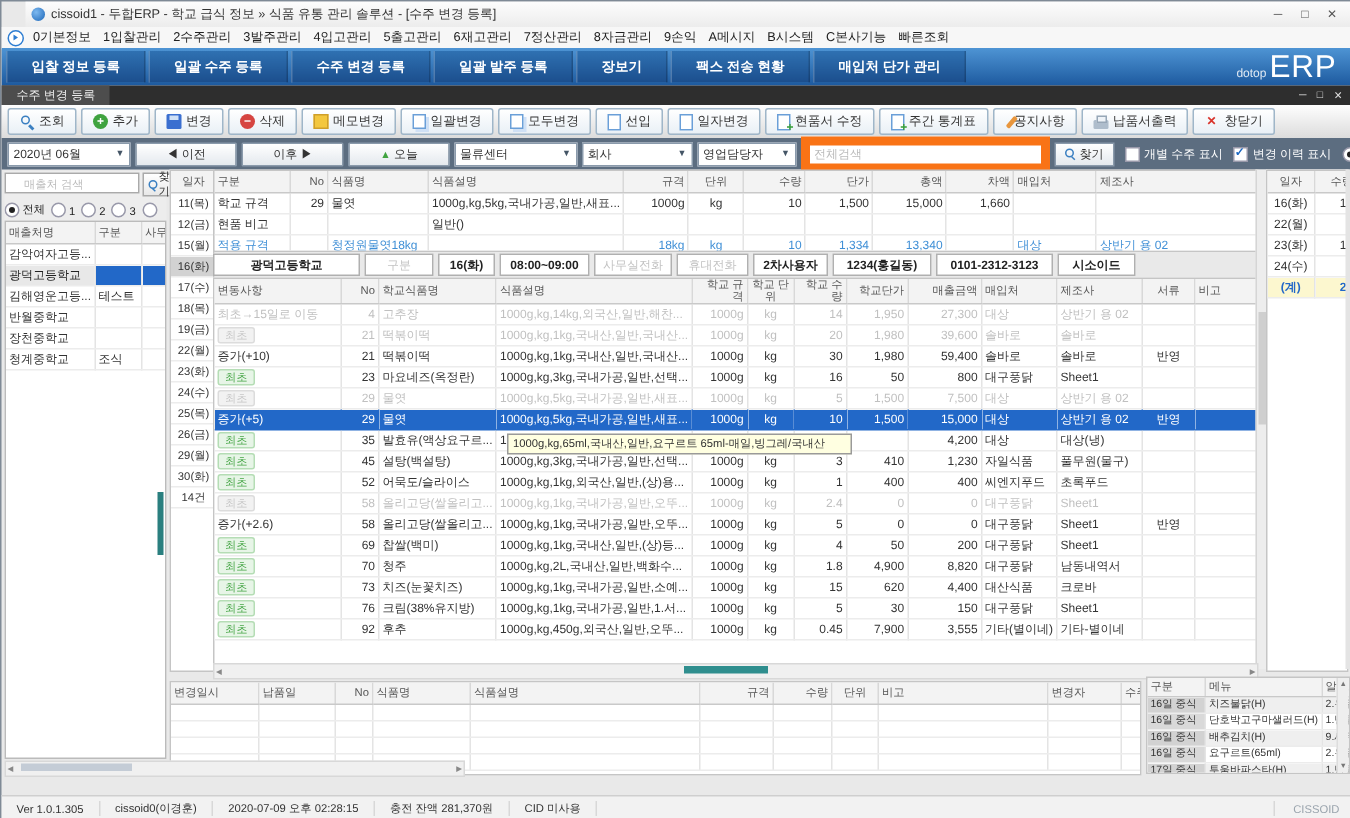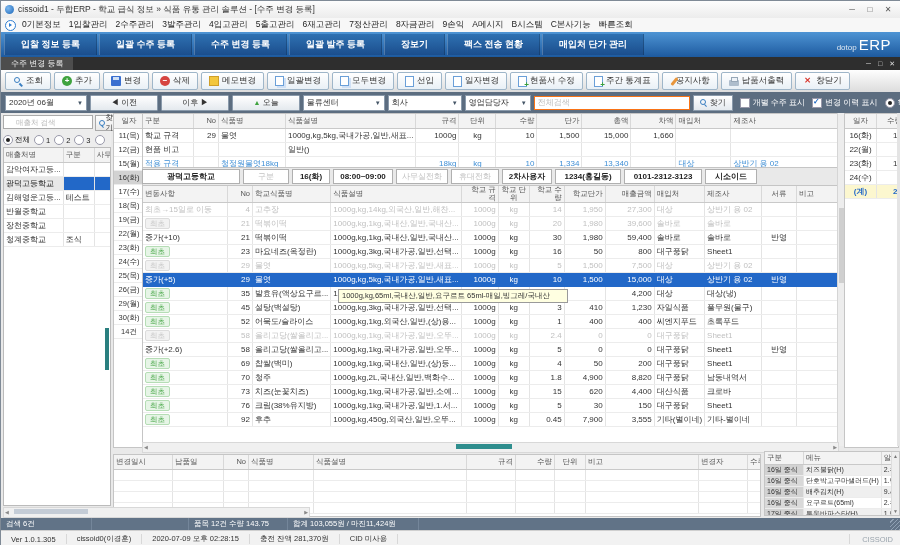--- a/index.html
+++ b/index.html
@@ -1,35 +1,35 @@
 <!DOCTYPE html>
 <html><head>
 <meta charset="utf-8">
 <style>
   html,body{margin:0;padding:0;background:#cfd4da;font-family:"Liberation Sans",sans-serif;}
   #win{position:relative;width:900px;height:545px;background:#e9e9e9;border:1px solid #7f8a96;overflow:hidden;}
 
   
-  .titlebar{position:absolute;left:0;top:0;right:0;height:17px;background:linear-gradient(#fdfdfd,#ececec);border-bottom:1px solid #d5d5d5;display:flex;align-items:center;padding:0 4px;font-size:8.5px;color:#333;}
+  .titlebar{position:absolute;left:16px;top:0;right:0;height:17px;background:linear-gradient(#fdfdfd,#ececec);border-bottom:1px solid #d5d5d5;display:flex;align-items:center;padding:0 4px;font-size:8.5px;color:#333;}
   .appicon{width:9px;height:9px;border-radius:50%;background:radial-gradient(circle at 35% 35%,#7db9f0,#1c66b8);margin-right:4px;flex:none;}
   .wctrls{margin-left:auto;display:flex;}
   .wc{width:18px;text-align:center;font-size:8px;color:#555;cursor:pointer;}
 
   
   .menubar{position:absolute;top:17px;left:0;right:0;height:14px;background:#f7f7f7;border-bottom:1px solid #ddd;display:flex;align-items:center;padding-left:4px;}
   .menuicon{width:9px;height:9px;border-radius:50%;border:1px solid #2d7dd2;background:#fff;position:relative;margin-right:6px;flex:none;}
   .menuicon::after{content:'';position:absolute;left:3px;top:2px;border-left:3px solid #2d7dd2;border-top:2px solid transparent;border-bottom:2px solid transparent;}
   .menuitem{font-size:8.5px;color:#222;margin-right:8px;cursor:default;white-space:nowrap;}
 
   
   .navbar{position:absolute;top:31px;left:0;right:0;height:25px;background:linear-gradient(#4e94d4,#1d5a9f);display:flex;align-items:stretch;padding-left:2px;}
   .navbtn{display:flex;align-items:center;padding:0 16px;margin:2px 1px;background:linear-gradient(#2f71b2,#1b4e8d);color:#fff;font-size:9px;font-weight:bold;border-left:1px solid rgba(255,255,255,.22);border-right:1px solid rgba(0,0,0,.18);white-space:nowrap;cursor:pointer;}
   .logo{margin-left:auto;display:flex;align-items:baseline;padding:0 10px;color:#fff;align-self:center;}
   .logo i{font-style:normal;font-size:8px;opacity:.85;margin-right:2px;}
-  .logo b{font-size:15px;font-weight:normal;letter-spacing:.5px;}
+  .logo b{font-size:21px;font-weight:normal;letter-spacing:.5px;}
 
   
   .tabstrip{position:absolute;top:56px;left:0;right:0;height:13px;background:#2e2e2e;display:flex;align-items:stretch;}
   .tab{background:#4d4d4d;color:#eee;font-size:8px;padding:0 10px;line-height:13px;cursor:pointer;}
   .tctrls{margin-left:auto;color:#ddd;font-size:7px;display:flex;align-items:center;gap:7px;padding-right:6px;}
   .tctrls span{cursor:pointer;}
 
   
   .toolbar{position:absolute;top:69px;left:0;right:0;height:22px;background:linear-gradient(#fefefe,#dcdcdc);border-bottom:1px solid #b8b8b8;display:flex;align-items:center;padding-left:4px;gap:3px;}
   .tbtn{display:inline-flex;align-items:center;height:16px;padding:0 7px;background:linear-gradient(#ffffff,#e9f0f6);border:1px solid #9fb6c9;border-radius:2px;font-size:8.5px;color:#333;cursor:pointer;white-space:nowrap;}
@@ -52,21 +52,21 @@
   .ic-print::before{content:'';position:absolute;left:2px;top:-3px;width:5px;height:3px;background:#eef3f8;border:1px solid #97a7b7;}
   .ic-x::after{content:'\2715';color:#d9342b;font-weight:bold;font-size:8px;line-height:10px;position:absolute;left:1px;}
 
   
   .filterbar{position:absolute;top:91px;left:0;right:0;height:21px;background:#5c6d80;display:flex;align-items:center;gap:3px;padding-left:4px;color:#fff;}
   .fsel{background:#fff;border:1px solid #8a9aab;height:14px;display:inline-flex;align-items:center;justify-content:space-between;padding:0 3px;font-size:8px;color:#333;flex:none;}
   .w74{width:74px;}.w66{width:66px;}.w58{width:58px;}
   .arr{font-size:6px;color:#456;}
   .fbtn{background:linear-gradient(#fff,#e4e9ee);border:1px solid #8a9aab;height:14px;line-height:14px;padding:0 20px;font-size:8px;color:#333;border-radius:1px;cursor:pointer;white-space:nowrap;flex:none;}
   .uparr{color:#3fa33f;font-size:7px;}
-  .fsearch{width:148px;height:12px;border:1px solid #f97316;font-size:8px;padding:0 3px;color:#333;background:#fff;flex:none;}
+  .fsearch{width:148px;height:12px;border:6px solid #f97316;font-size:8px;padding:0 3px;color:#333;background:#fff;flex:none;}
   .fsearch::placeholder{color:#bbb;}
   .findbtn{display:inline-flex;align-items:center;background:linear-gradient(#fff,#e4e9ee);border:1px solid #8a9aab;height:14px;padding:0 6px;font-size:8px;color:#333;gap:3px;cursor:pointer;flex:none;}
   .mag{width:7px;height:7px;position:relative;display:inline-block;}
   .mag::before{content:'';position:absolute;left:0;top:0;width:4px;height:4px;border:1px solid #3a7fc1;border-radius:50%;}
   .mag::after{content:'';position:absolute;right:0;bottom:0;width:3px;height:1px;background:#3a7fc1;transform:rotate(45deg);}
   .fchk{display:inline-flex;align-items:center;gap:3px;font-size:8px;color:#fff;margin-left:4px;cursor:pointer;white-space:nowrap;}
   .cb{width:8px;height:8px;background:#fff;border:1px solid #99a;position:relative;flex:none;}
   .cb.checked::after{content:'\2713';position:absolute;left:0;top:-2px;font-size:8px;color:#1a66c0;font-weight:bold;}
   .radio{width:8px;height:8px;border-radius:50%;background:#fff;border:1px solid #99a;position:relative;flex:none;}
   .radio.sel::after{content:'';position:absolute;left:2px;top:2px;width:4px;height:4px;border-radius:50%;background:#222;}
@@ -937,27 +937,20 @@
       <span class="dn">▼</span>
     </div>
   </div>
 
   <div class="hscroll2">
     <span class="la">◀</span>
     <span class="hthumb2"></span>
     <span class="ra">▶</span>
   </div>
 
-  <div class="statusbar">
-    <span class="sb-cell sb1">검색 6건</span>
-    <span class="sb-cell sb2"></span>
-    <span class="sb-cell sb3">품목 12건 수량 143.75</span>
-    <span class="sb-cell sb4">합계 103,055원 / 마진11,424원</span>
-    <span class="sb-grip"></span>
-  </div>
 
   <div class="bottombar">
     <span class="bb-cell">Ver 1.0.1.305</span>
     <span class="bb-cell">cissoid0(이경훈)</span>
     <span class="bb-cell">2020-07-09 오후 02:28:15</span>
     <span class="bb-cell">충전 잔액 281,370원</span>
     <span class="bb-cell">CID 미사용</span>
     <span class="bb-brand">CISSOID</span>
   </div>
 

